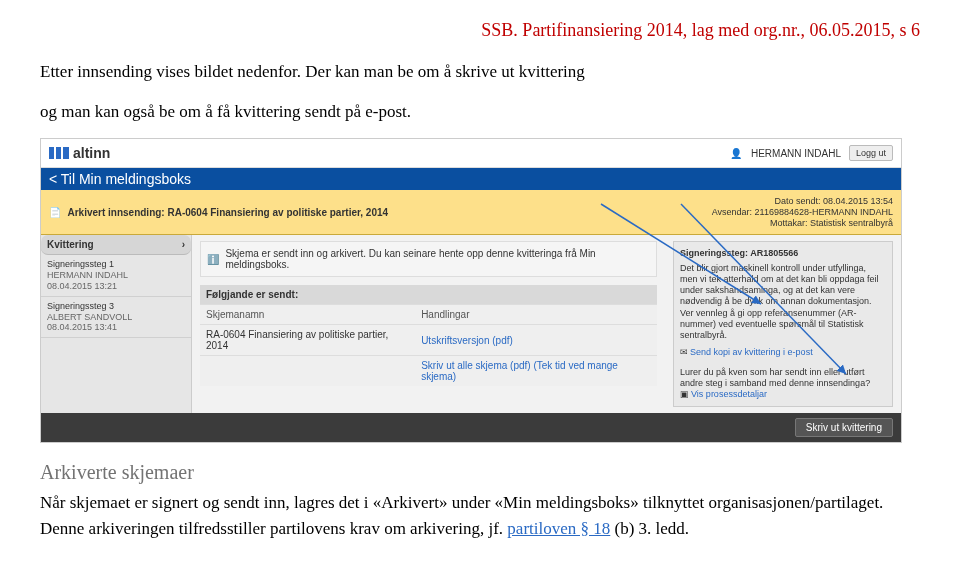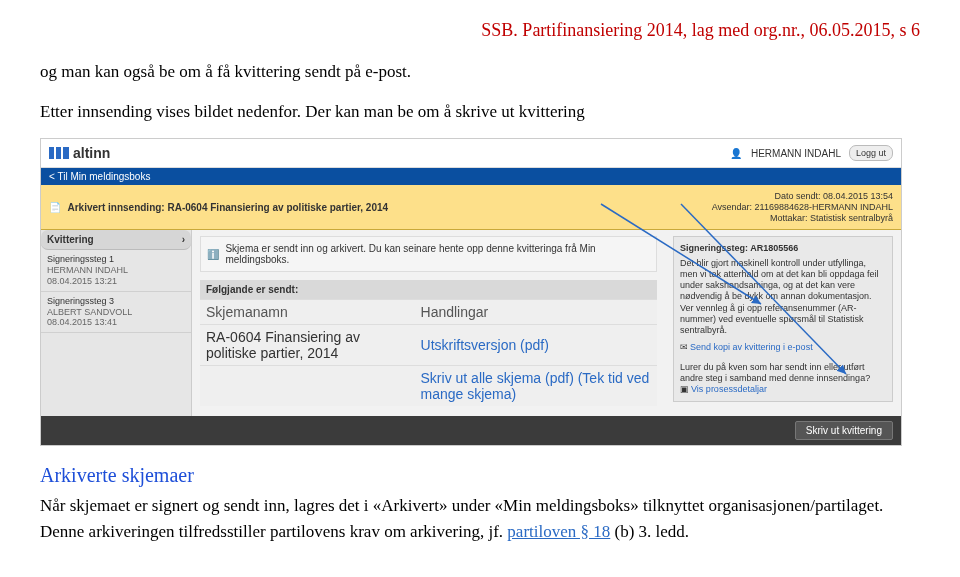--- a/index.html
+++ b/index.html
@@ -18,21 +18,21 @@
     color: #c00000;
     font-size: 18px;
     margin-bottom: 18px;
   }
   .para {
     font-size: 17px;
     line-height: 1.5;
     margin: 0 0 14px 0;
   }
   .section-title {
-    color: #1d4ed8;
+    color: #737373;
     font-size: 20px;
     margin: 18px 0 6px 0;
   }
   .link {
     color: #2a6ac4;
     text-decoration: underline;
   }
 
   
   .shot {
@@ -68,28 +68,28 @@
   }
   .user-area {
     display: flex;
     gap: 8px;
     align-items: center;
   }
   .btn-small {
     background: #eee;
     border: 1px solid #bbb;
     padding: 2px 6px;
-    border-radius: 7px;
+    border-radius: 2px;
     font-size: 9px;
   }
   .backlink {
     background: #0a4fa0;
     color: #fff;
     padding: 3px 8px;
-    font-size: 10px;
+    font-size: 14px;
   }
   .yellowbar {
     background: #fde08a;
     border-bottom: 1px solid #c9a93a;
     padding: 6px 8px;
     display: flex;
     align-items: center;
     justify-content: space-between;
   }
   .yellowbar .left {
@@ -148,21 +148,21 @@
   }
   .tbl {
     width: 100%;
     border-collapse: collapse;
     background: #efefef;
     margin-bottom: 4px;
   }
   .tbl th, .tbl td {
     text-align: left;
     padding: 4px 6px;
-    font-size: 14px;
+    font-size: 10px;
     border-top: 1px solid #ddd;
   }
   .tbl th { color: #555; font-weight: normal; }
   .link2 { color: #2a6ac4; cursor: pointer; }
   .right-col {
     width: 220px;
     padding: 6px 8px;
   }
   .refbox {
     background: #e9e9e9;
@@ -192,22 +192,22 @@
     left: 0;
     pointer-events: none;
   }
 </style>
 </head>
 <body>
 
 <div class="page">
   <div class="header-line">SSB. Partifinansiering 2014, lag med org.nr., 06.05.2015, s 6</div>
 
+  <p class="para">Etter innsending vises bildet nedenfor. Der kan man be om å skrive ut kvittering</p>
   <p class="para">og man kan også be om å få kvittering sendt på e-post.</p>
-  <p class="para">Etter innsending vises bildet nedenfor. Der kan man be om å skrive ut kvittering</p>
 
   <div class="shot">
 
     <div class="topbar">
       <div class="logo">
         <span class="logo-icon"></span>
         <span>altinn</span>
       </div>
       <div class="user-area">
         <span>👤</span>

